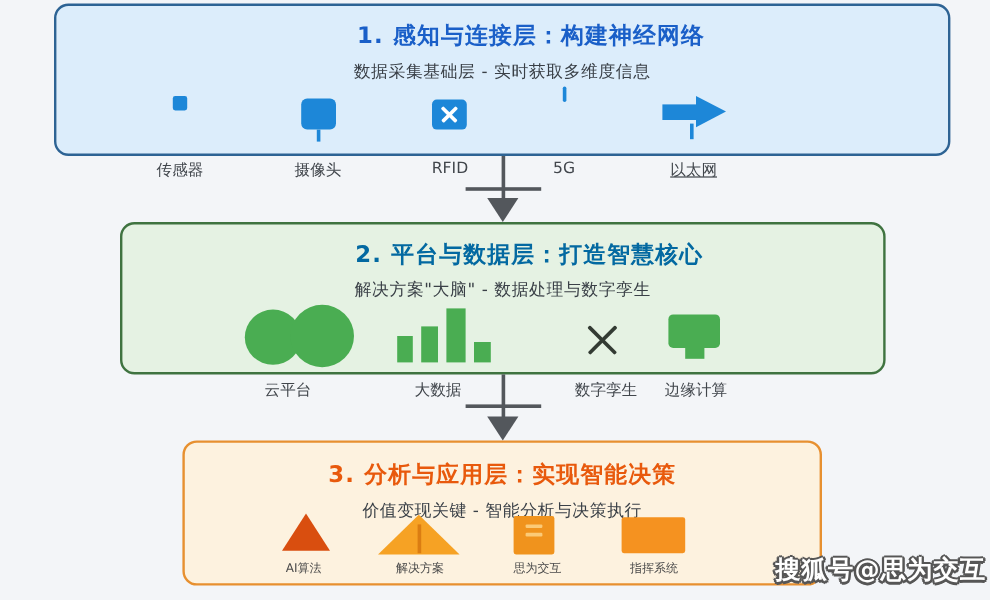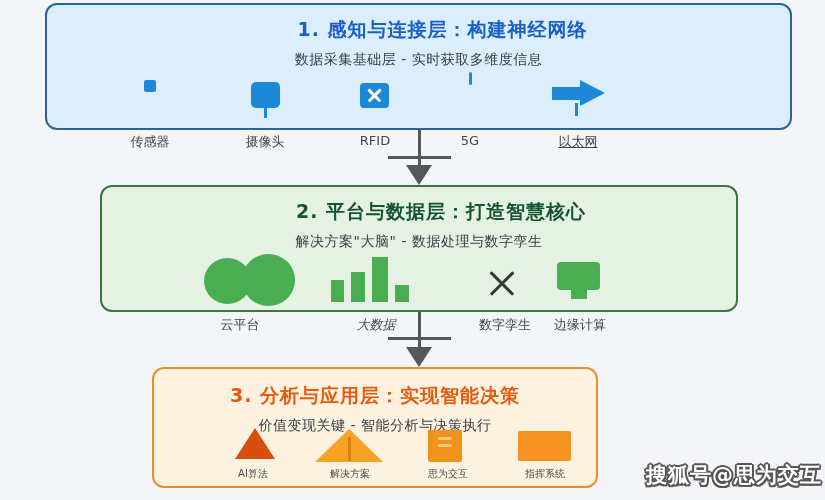--- a/index.html
+++ b/index.html
@@ -3,24 +3,24 @@
 <meta charset="utf-8">
 <style>
   html,body{margin:0;padding:0;}
   body{font-family:"DejaVu Sans","Liberation Sans",sans-serif;}
   .canvas{position:relative;width:825px;height:500px;background:#f3f5f8;overflow:hidden;}
 
   
   .box{position:absolute;border-radius:12px;box-sizing:border-box;text-align:center;}
   .box-blue{left:45px;top:3px;width:747px;height:127px;background:#dcedfb;border:2px solid #2d6394;}
   .box-green{left:100px;top:185px;width:638px;height:127px;background:#e5f2e3;border:2px solid #3f7340;}
-  .box-orange{left:152px;top:367px;width:446px;height:121px;background:#fdf2df;border:2px solid #e79030;}
+  .box-orange{left:152px;top:367px;width:533px;height:121px;background:#fdf2df;border:2px solid #e79030;}
   .box h2{margin:0;padding-top:12px;font-size:19px;font-weight:bold;letter-spacing:1px;}
   .box-blue h2{color:#1a5fc8;margin-left:48px;}
-  .box-green h2{color:#14532d;margin-left:44px;}
+  .box-green h2{color:#0369a1;margin-left:44px;}
   .box-orange h2{color:#e8590c;padding-top:14px;}
   .box p{margin:8px 0 0 0;font-size:14px;color:#3a4047;letter-spacing:.5px;}
 
   
   .lbl{position:absolute;transform:translateX(-50%);font-size:13px;color:#41464c;white-space:nowrap;}
   .lbl-o{font-size:10px;color:#4a4a4a;}
 
   
   .ic{position:absolute;}
 
@@ -128,21 +128,21 @@
   <div class="ic xmark">
     <div class="xbar r45"></div>
     <div class="xbar rm45"></div>
   </div>
   <div>
     <div class="ic green-fill mon-body"></div>
     <div class="ic green-fill mon-foot"></div>
   </div>
 
   <span class="lbl" style="left:240px;top:316px;">云平台</span>
-  <span class="lbl" style="left:376px;top:316px;font-style:italic;">大数据</span>
+  <span class="lbl" style="left:365px;top:316px;">大数据</span>
   <span class="lbl" style="left:505px;top:316px;">数字孪生</span>
   <span class="lbl" style="left:580px;top:316px;">边缘计算</span>
 
   <div>
     <div class="arrow-part a2-line"></div>
     <div class="arrow-part a2-cross"></div>
     <div class="a2-head"></div>
   </div>
 
   <section class="box box-orange">

